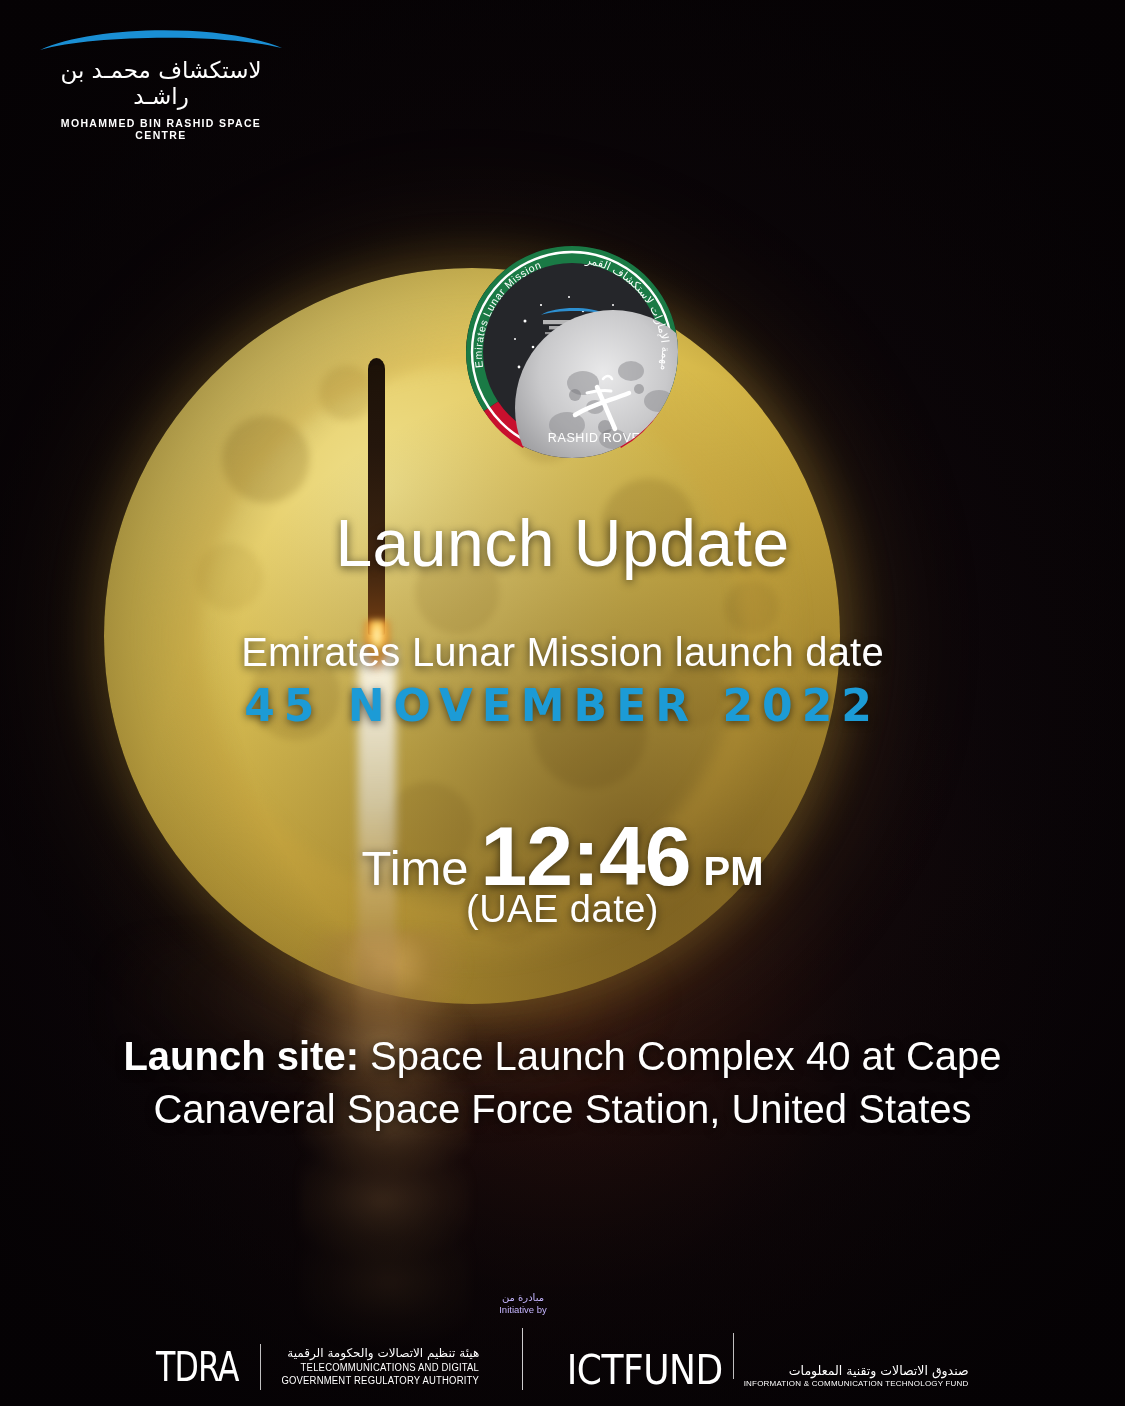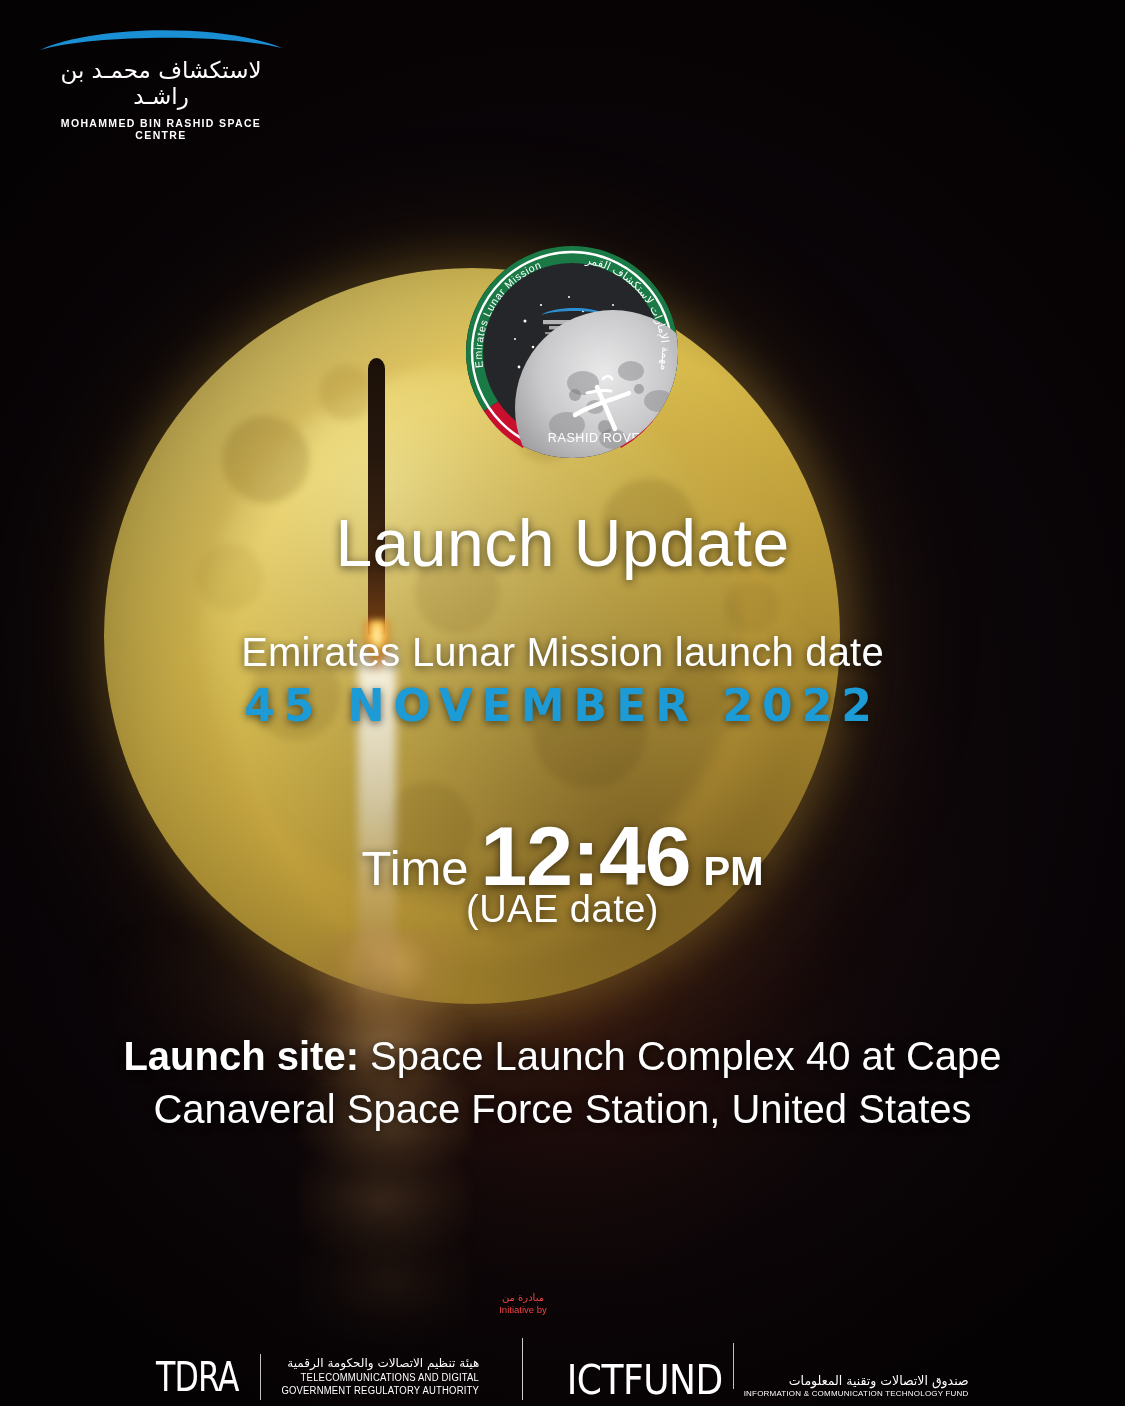--- a/index.html
+++ b/index.html
@@ -342,23 +342,23 @@
     transform-origin: right center;
   }
   .init-wrap {
     display: flex;
     flex-direction: column;
     justify-content: flex-end;
     align-items: center;
     margin: 0 4px;
   }
   .init-text {
-    color: #ef4444;
+    color: #c4b5fd;
     text-align: center;
-    margin-bottom: 22px;
+    margin-bottom: 12px;
   }
   .init-text .ar { font-size: 10px; font-family: "DejaVu Sans", sans-serif; direction: rtl; line-height: 1.2; }
   .init-text .en { font-size: 9.5px; line-height: 1.25; }
   .init-rule {
     width: 1px;
     height: 62px;
     background: rgba(255,255,255,0.8);
   }
   .ict-block {
     display: flex;

